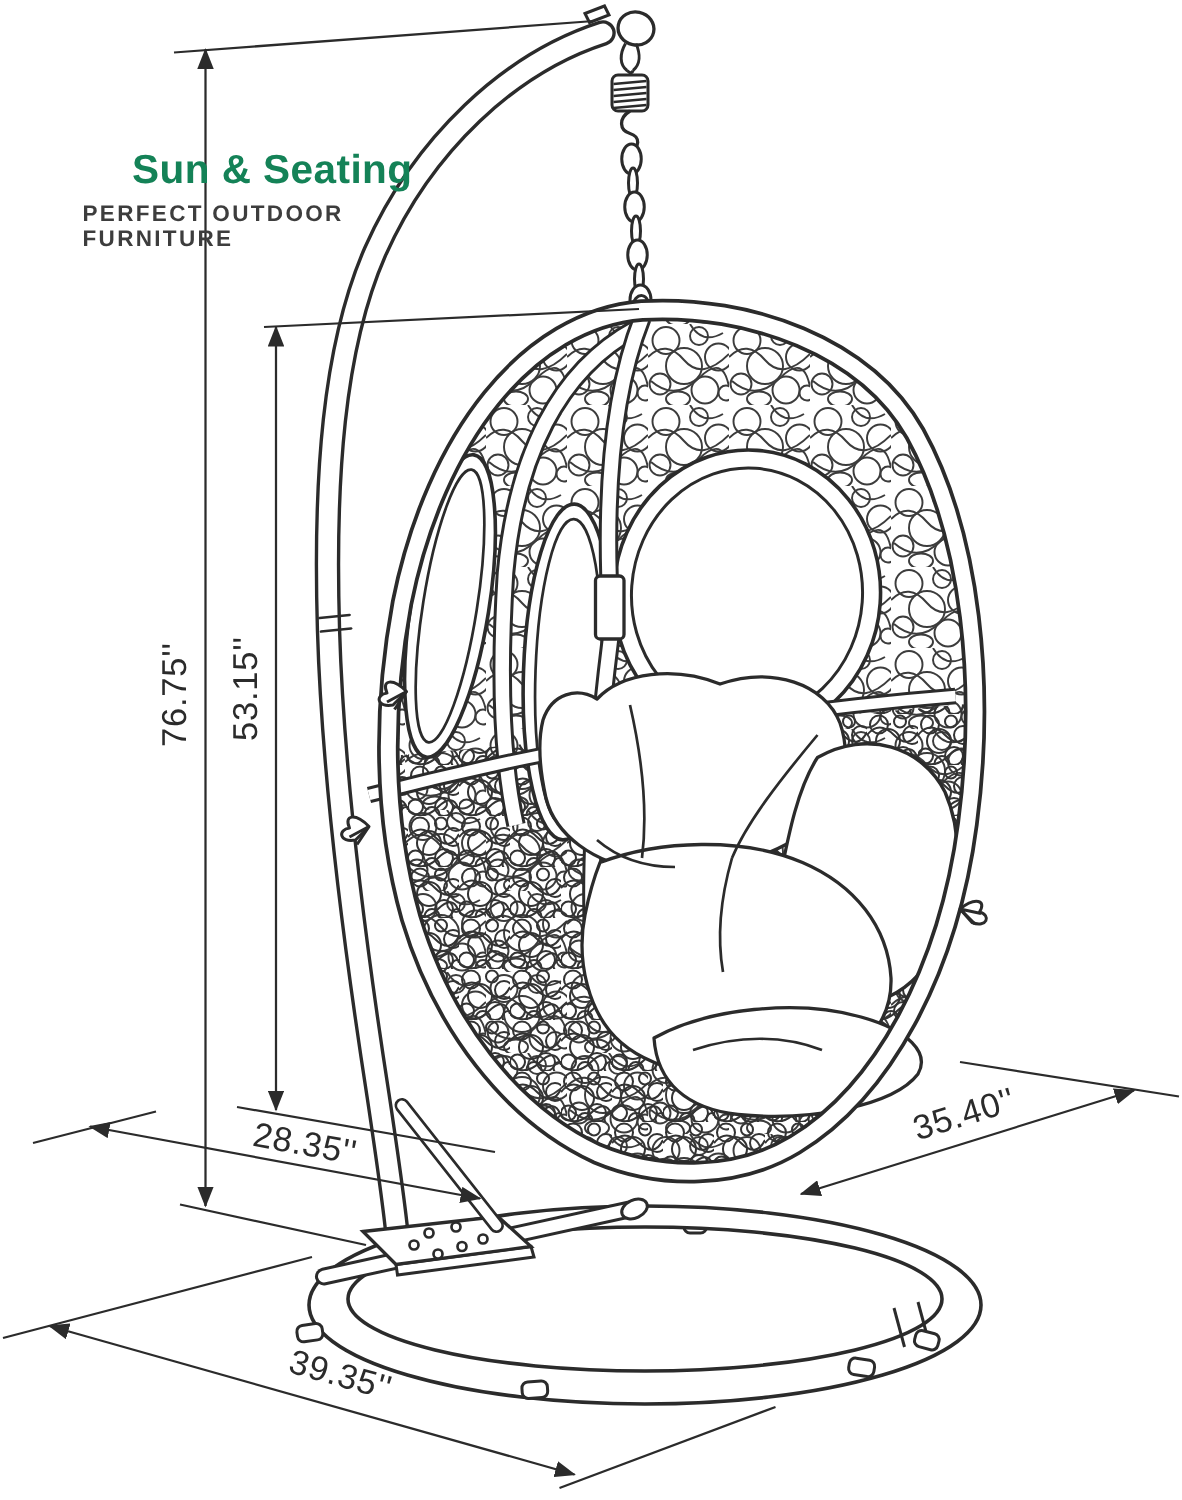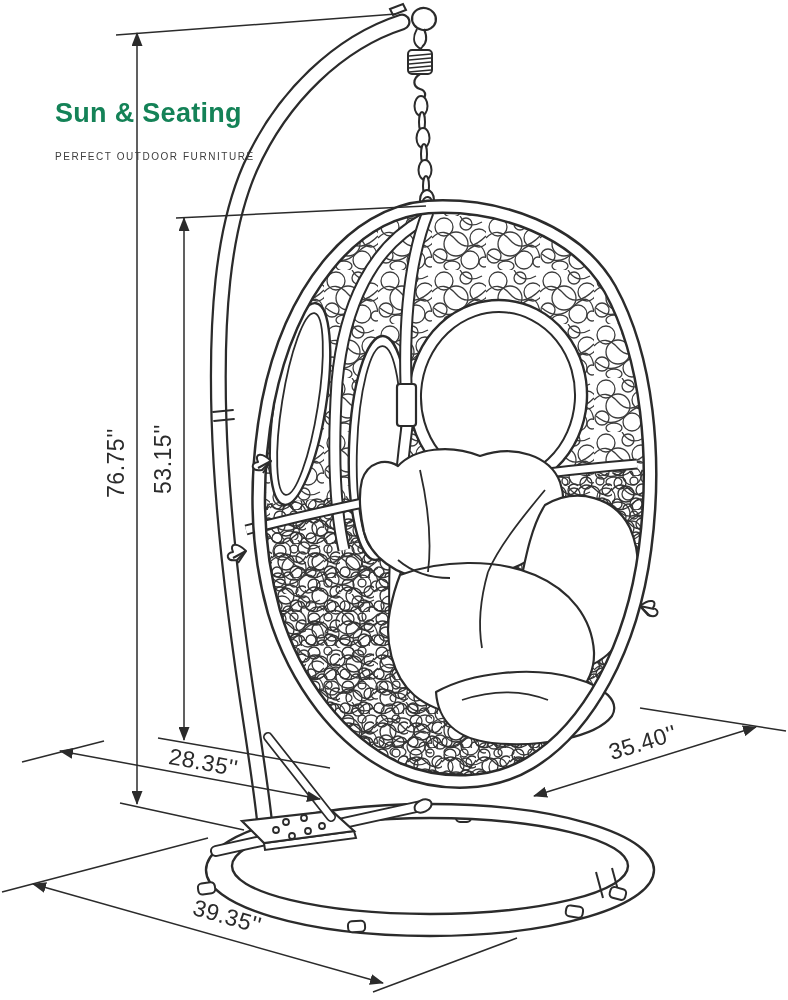--- a/index.html
+++ b/index.html
@@ -1,21 +1,21 @@
 <!DOCTYPE html>
 <html><head>
 <meta charset="utf-8">
 <style>
   html,body{margin:0;padding:0;background:#fff;}
   #stage{position:relative;width:788px;height:1000px;background:#fff;overflow:hidden;
          font-family:"Liberation Sans",sans-serif;}
   #diagram-svg{position:absolute;left:0;top:0;}
   #brand{position:absolute;left:55px;top:99px;width:220px;pointer-events:none;}
-  #brand .name{font-size:27px;font-weight:700;color:#148257;letter-spacing:.3px;line-height:1.1;}
-  #brand .tagline{font-size:10px;font-weight:400;color:#3d3d3d;letter-spacing:1.55px;margin-top:22px;}
+  #brand .name{font-size:27px;font-weight:700;color:#148257;letter-spacing:.3px;line-height:1.1;text-align:right;}
+  #brand .tagline{font-size:15px;font-weight:700;color:#3d3d3d;letter-spacing:1.55px;margin-top:5px;}
   .dimtext{font-size:23px;fill:#2b2b2b;letter-spacing:.5px;}
 </style>
 </head>
 <body>
 
 <div id="stage">
 
 <svg id="diagram-svg" width="788" height="1000" viewBox="0 0 788 1000">
 <defs>
   <marker id="ah" viewBox="0 0 14 11" markerWidth="14" markerHeight="11" refX="13" refY="5.5" orient="auto-start-reverse" markerUnits="userSpaceOnUse">

